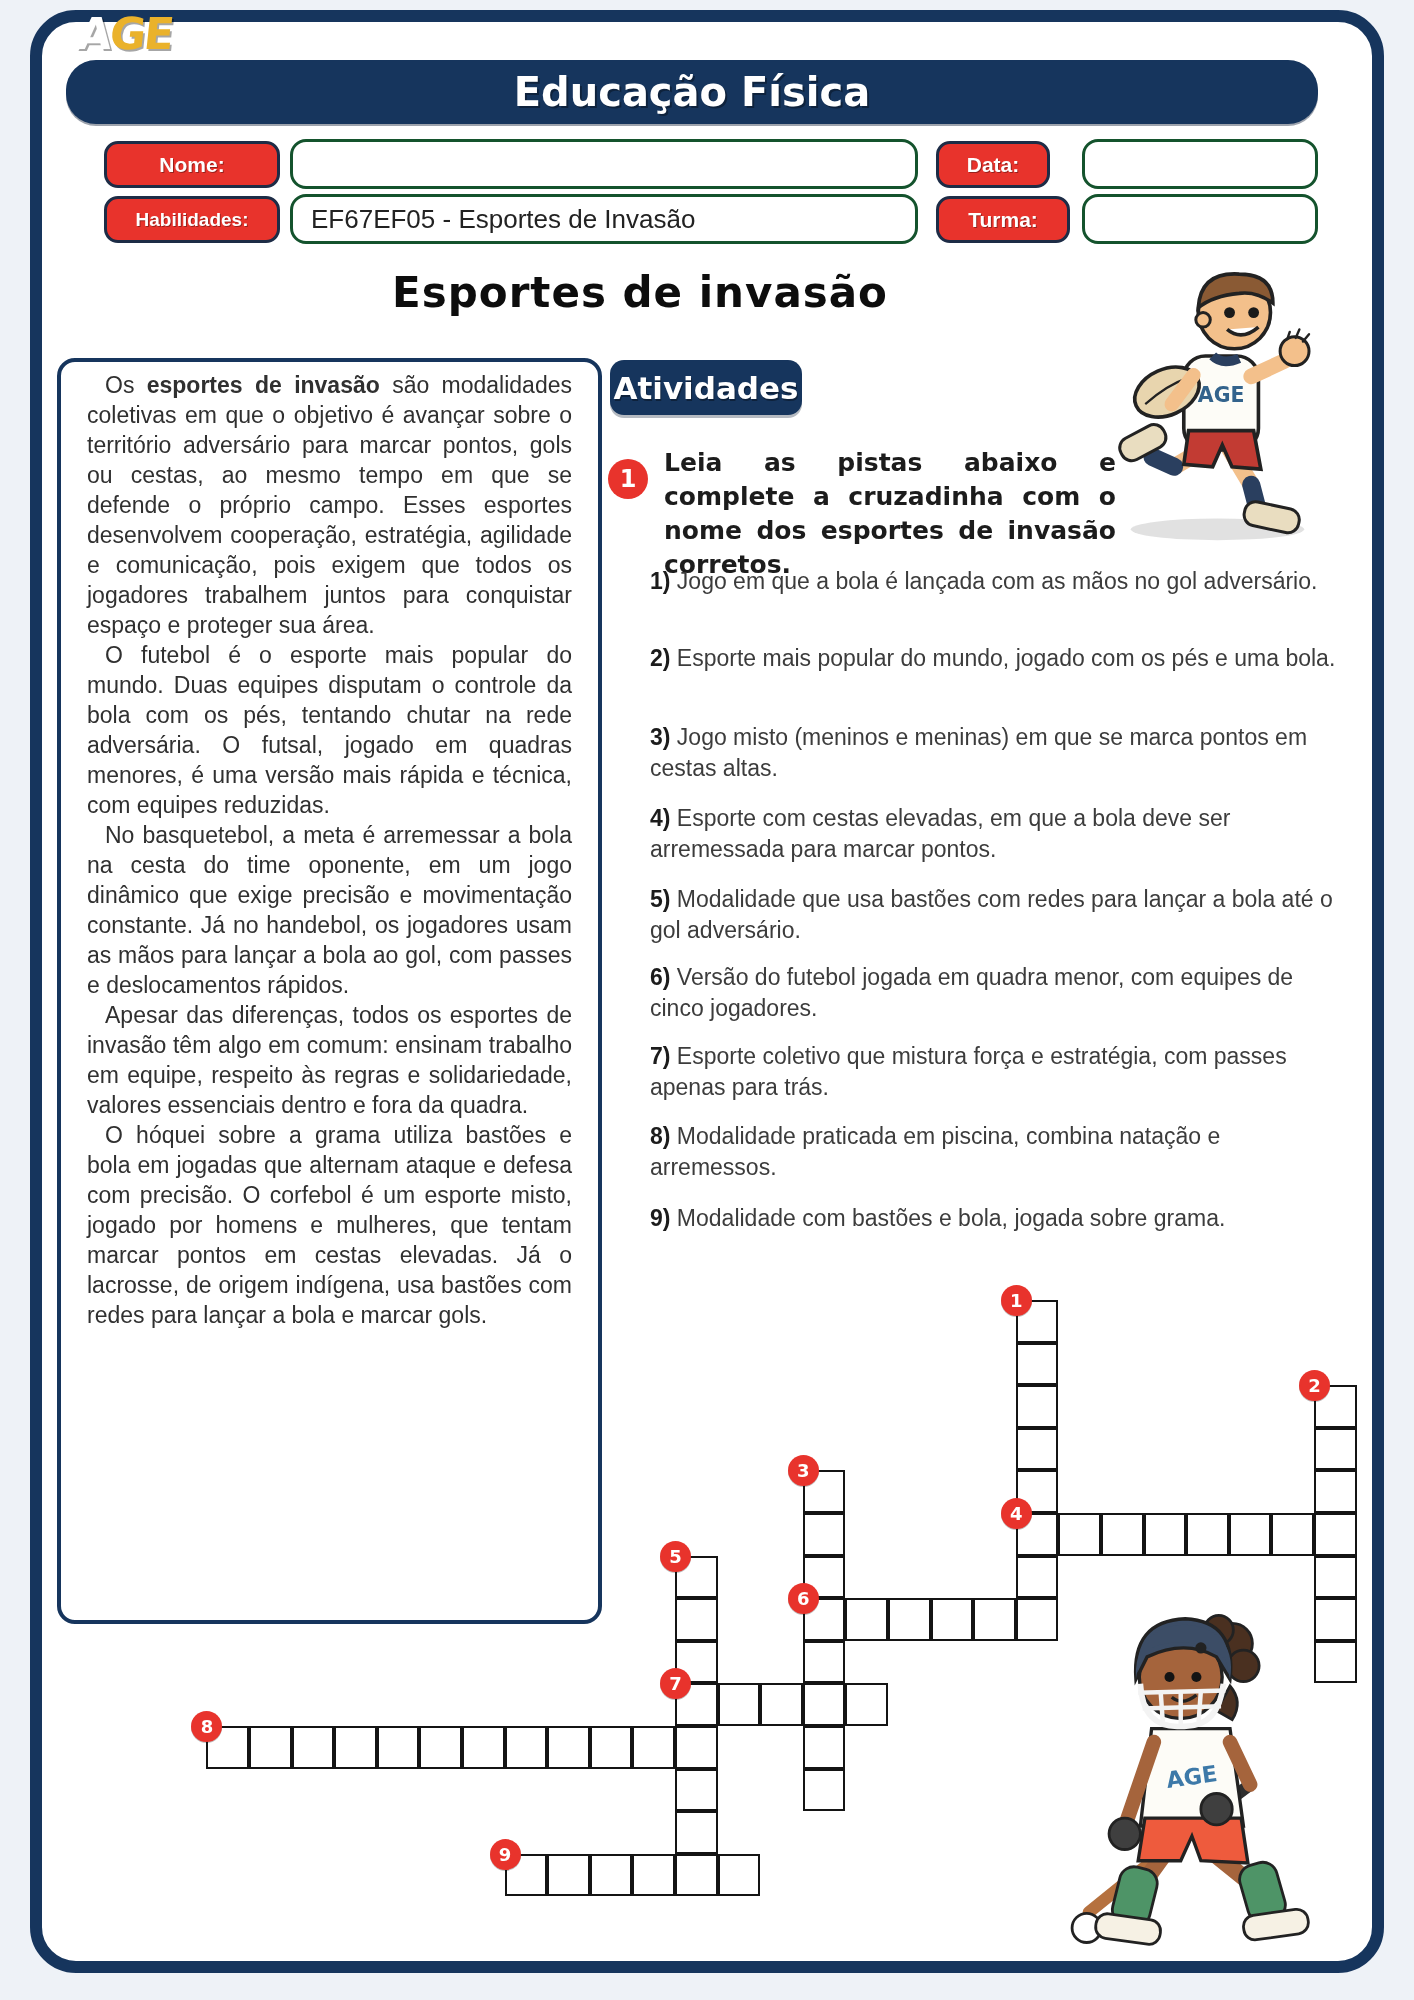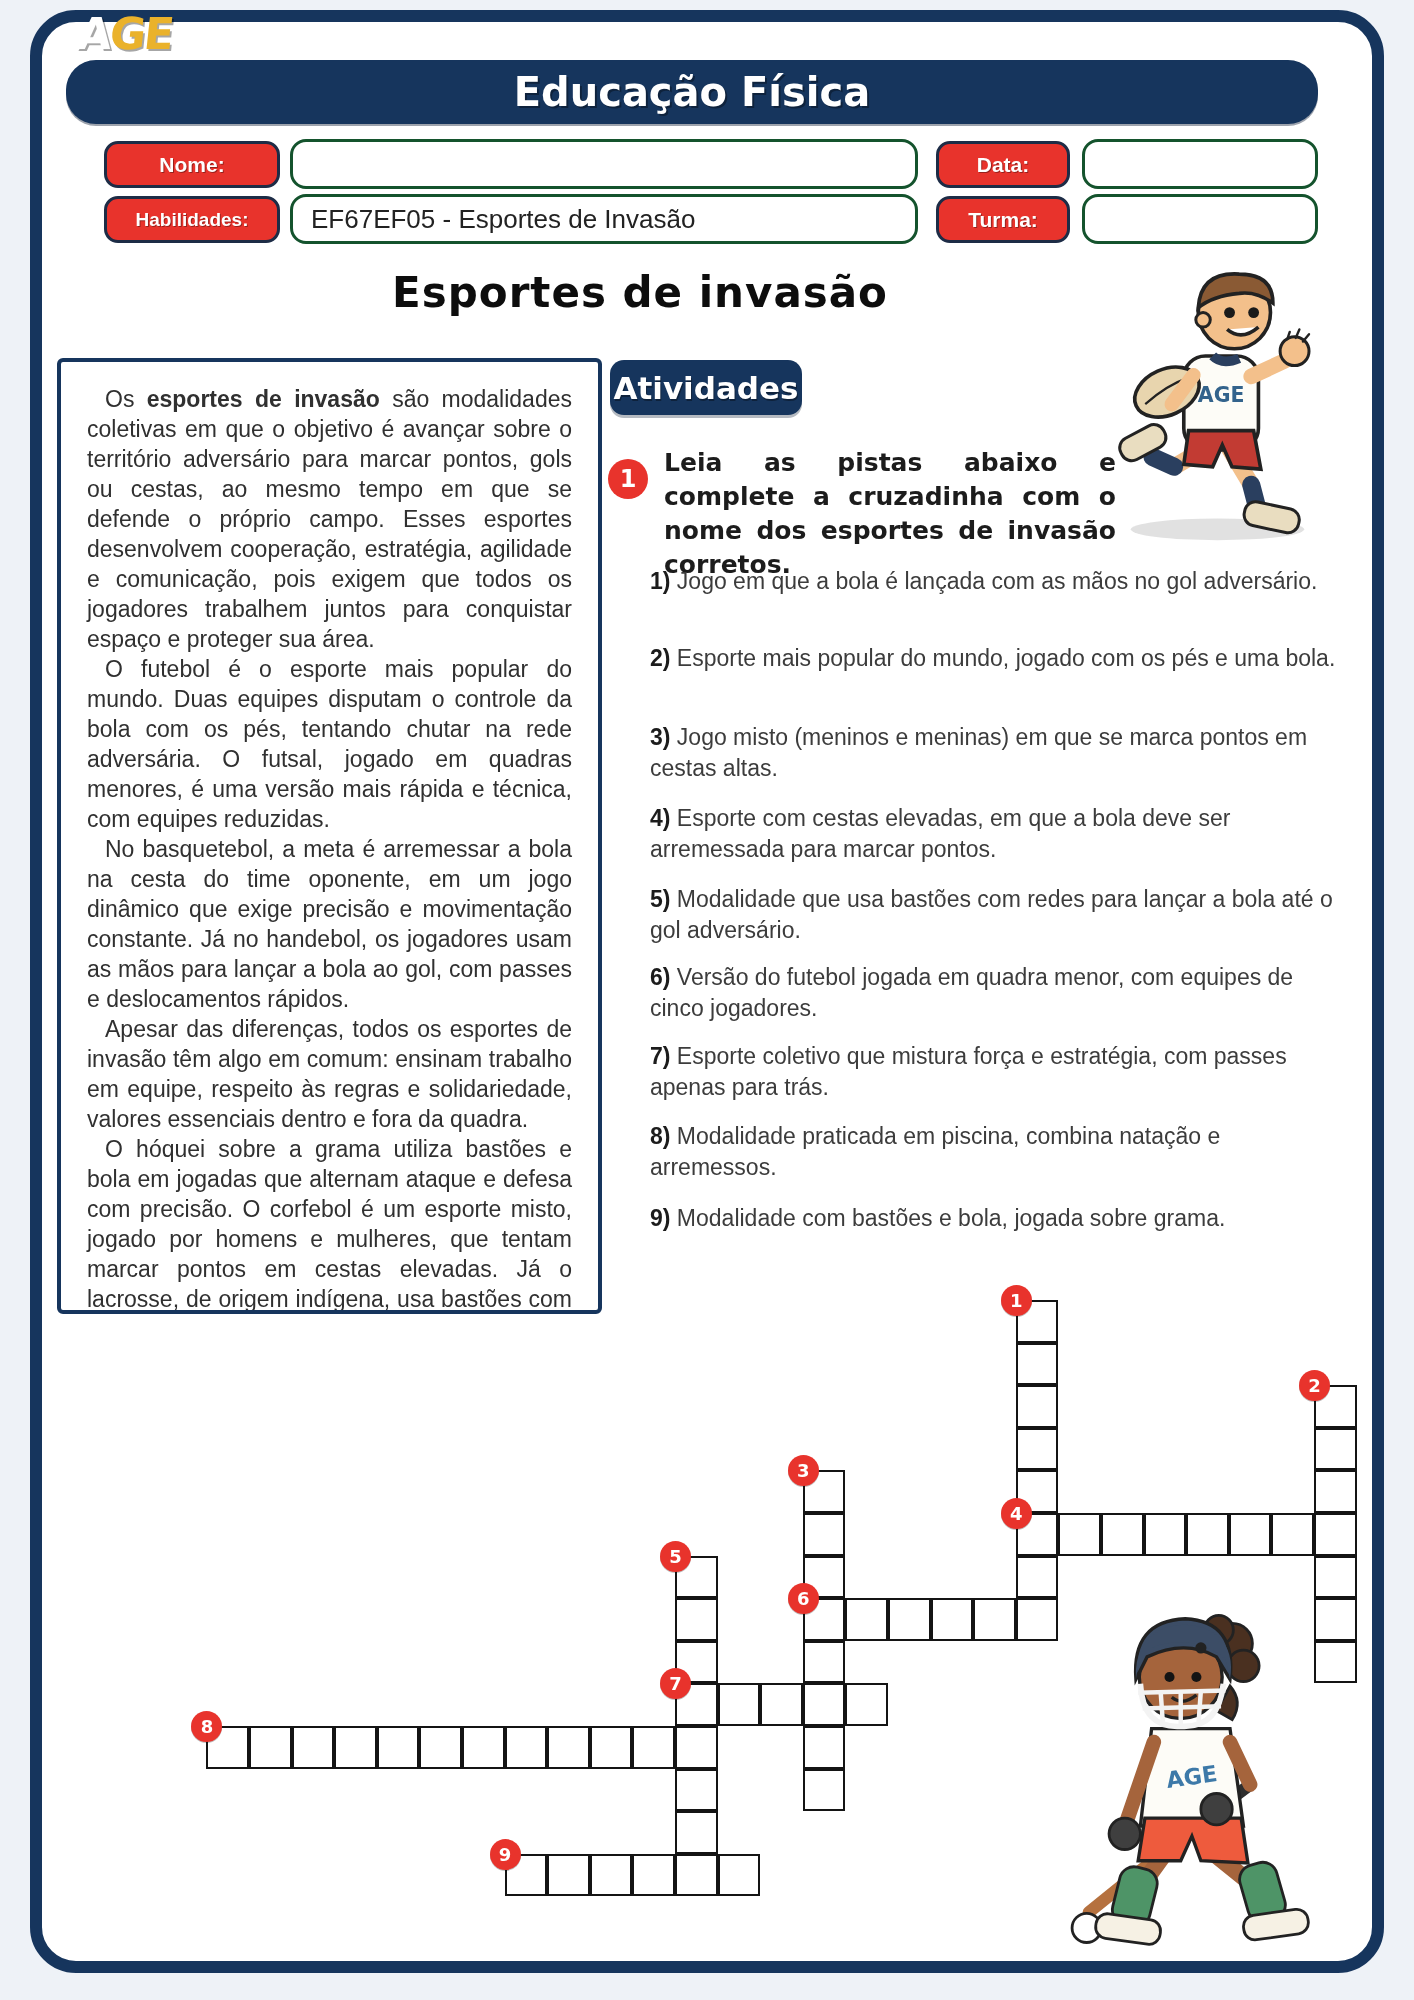--- a/index.html
+++ b/index.html
@@ -19,22 +19,22 @@
   
   .pill{position:absolute;height:47px;background:#e8332c;border:3px solid #1d2c46;border-radius:14px;
         box-sizing:border-box;display:flex;align-items:center;justify-content:center;color:#fff;
         font-family:Liberation Sans, sans-serif;font-weight:bold;font-size:21px;text-shadow:1px 1px 0 rgba(0,0,0,.35);}
   .field{position:absolute;height:50px;background:#fff;border:3px solid #14532d;border-radius:16px;
          box-sizing:border-box;display:flex;align-items:center;padding:0 18px;font-size:26px;color:#222;}
   
   .maintitle{position:absolute;left:60px;top:268px;width:1160px;text-align:center;
              font-family:"DejaVu Sans",sans-serif;font-weight:bold;font-size:42px;color:#0d0d0d;letter-spacing:1px;}
   
-  .textbox{position:absolute;left:57px;top:358px;width:545px;height:956px;border:4px solid #16355d;
-           border-radius:6px;box-sizing:border-box;background:#fff;padding:22px 26px;overflow:hidden;}
+  .textbox{position:absolute;left:57px;top:358px;width:545px;height:1266px;border:4px solid #16355d;
+           border-radius:18px;box-sizing:border-box;background:#fff;padding:8px 26px;overflow:hidden;}
   .textbox p{margin:0;font-size:23px;line-height:30px;color:#303030;text-align:justify;text-indent:18px;}
   
   .activitieslabel{position:absolute;left:610px;top:360px;width:192px;height:55px;background:#16355d;
                    border-radius:14px;display:flex;align-items:center;justify-content:center;color:#fff;
                    font-family:"DejaVu Sans",sans-serif;font-weight:bold;font-size:31px;
                    text-shadow:1px 2px 0 rgba(0,0,0,.35);box-shadow:0 3px 0 rgba(10,25,50,.3);}
   .numcircle{position:absolute;background:#e8332c;border-radius:50%;color:#fff;display:flex;
              align-items:center;justify-content:center;font-family:"DejaVu Sans",sans-serif;font-weight:bold;}
   .instruction{position:absolute;left:664px;top:446px;width:452px;font-family:"DejaVu Sans",sans-serif;
                font-weight:bold;font-size:25px;line-height:34px;color:#1c1c1c;text-align:justify;}
@@ -53,21 +53,21 @@
 <div class="page">
   <div class="frame"></div>
 
   <div class="headerbar">
     <span class="headertitle">Educação Física</span>
   </div>
   <div class="logo"><span class="w">A</span><span class="g">GE</span></div>
 
   <div class="pill" style="left:104px;top:141px;width:176px;">Nome:</div>
   <div class="field" style="left:290px;top:139px;width:628px;"></div>
-  <div class="pill" style="left:936px;top:141px;width:134px;text-align:right;">Data:</div>
+  <div class="pill" style="left:936px;top:141px;width:114px;text-align:right;">Data:</div>
   <div class="field" style="left:1082px;top:139px;width:236px;"></div>
 
   <div class="pill" style="left:104px;top:196px;width:176px;font-size:19px;">Habilidades:</div>
   <div class="field" style="left:290px;top:194px;width:628px;">EF67EF05 - Esportes de Invasão</div>
   <div class="pill" style="left:936px;top:196px;width:134px;">Turma:</div>
   <div class="field" style="left:1082px;top:194px;width:236px;"></div>
 
   <div class="maintitle">Esportes de invasão</div>
 
   <svg class="illu" style="left:1095px;top:250px;" width="245" height="295" viewBox="0 0 200 245">

